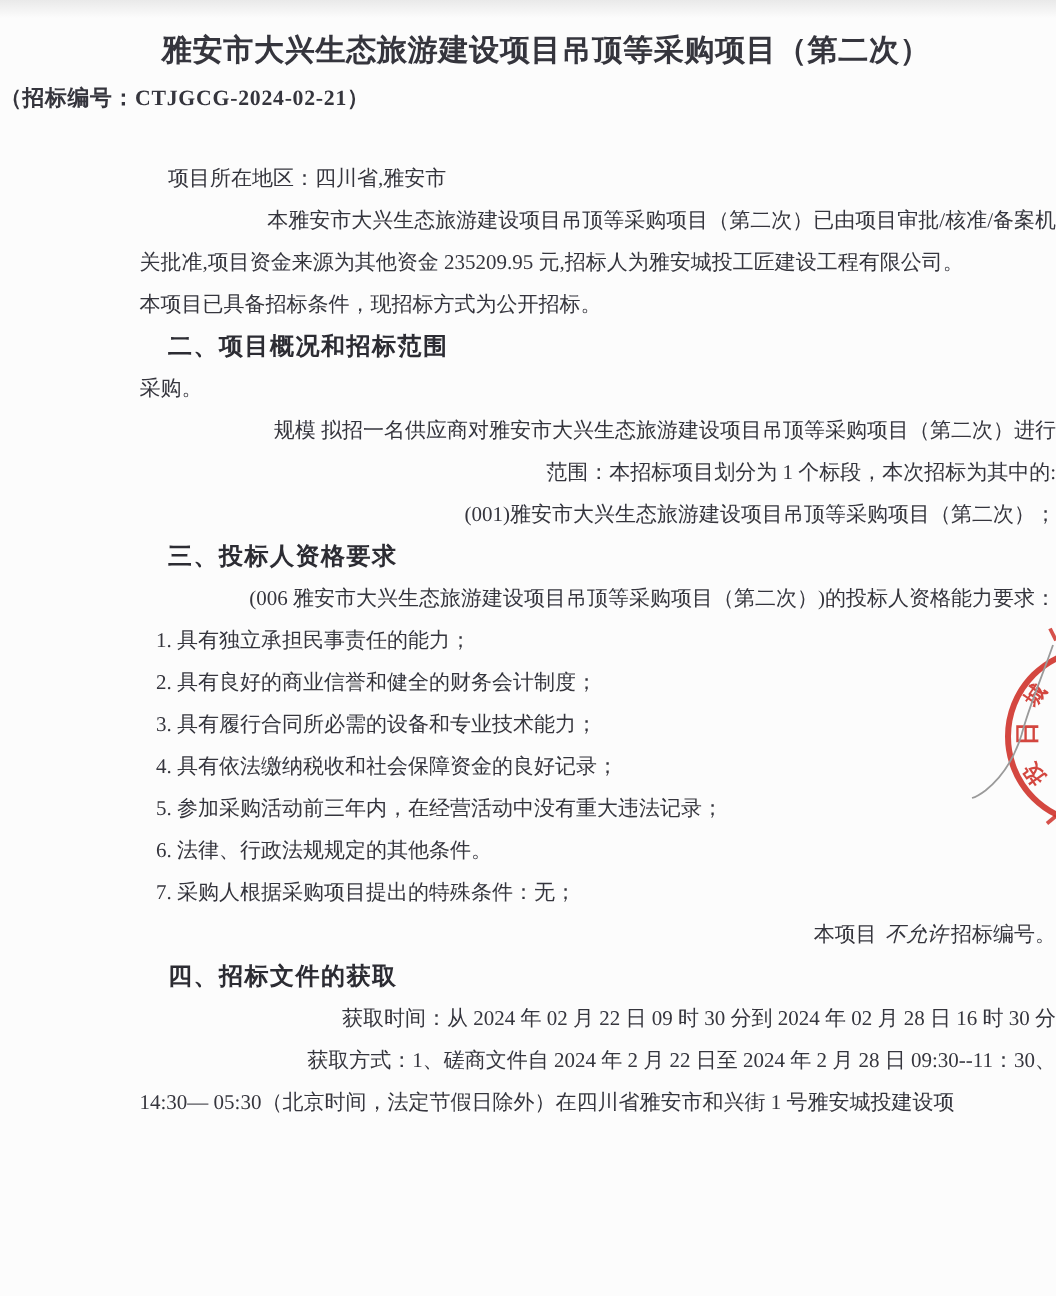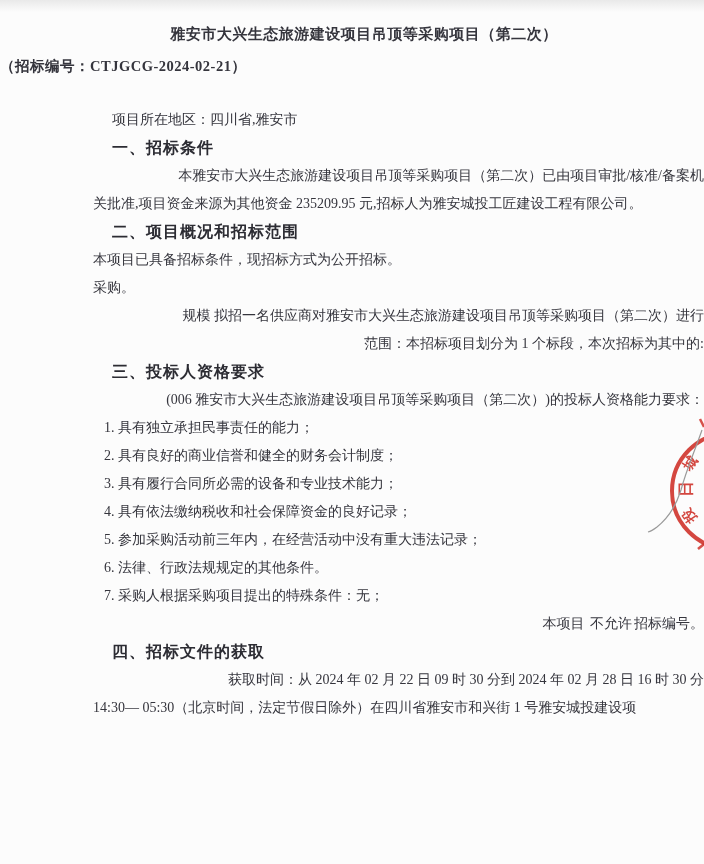--- a/index.html
+++ b/index.html
@@ -8,42 +8,42 @@
     width:704px;height:864px;
     background:#fcfcfc;
     overflow:hidden;
     font-family:"Liberation Serif","DejaVu Serif",serif;
     color:#35353d;
   }
   .scan-top{position:absolute;top:0;left:0;right:0;height:12px;
     background:linear-gradient(#e9e9e9,#fcfcfc);}
   .title{
     position:absolute;top:20px;left:0;right:0;
-    text-align:center;font-size:15px;font-weight:bold;
+    text-align:center;font-size:20px;font-weight:bold;
     letter-spacing:0.5px;line-height:28px;white-space:nowrap;margin-left:24px;
   }
   .subtitle{
     position:absolute;top:52px;left:0;right:0;
     font-size:14.5px;font-weight:bold;
     letter-spacing:0.5px;line-height:28px;white-space:nowrap;
   }
   .doc-body{
     position:absolute;left:93px;top:106px;right:0;
     font-size:14px;
   }
   .ln{height:28px;line-height:28px;white-space:nowrap;}
   .in-h{padding-left:19px;}
   .in-p{padding-left:42px;text-align:right;}
   .in-i{padding-left:11px;}
   .hd{
     font-weight:bold;font-size:16px;color:#2c2c33;
     font-family:"Liberation Sans","DejaVu Sans",sans-serif;
     letter-spacing:1px;
   }
-  .em{padding:0 2px;margin-top:12px;}
+  .em{font-style:italic;padding:0 2px;margin-top:12px;}
   
   .seal-circle{
     position:absolute;left:670px;top:431px;width:112px;height:112px;
     border:4px solid #cf332b;border-radius:50%;
     opacity:0.9;
   }
   .seal-char{
     position:absolute;color:#cf332b;font-weight:bold;
     font-size:14px;line-height:14px;opacity:0.9;
     font-family:"Liberation Sans","DejaVu Sans",sans-serif;
@@ -58,43 +58,44 @@
 
 <div class="page">
   <div class="scan-top"></div>
 
   <div class="title">雅安市大兴生态旅游建设项目吊顶等采购项目（第二次）</div>
   <div class="subtitle">（招标编号：CTJGCG-2024-02-21）</div>
 
   <div class="doc-body">
     <div class="ln in-h">项目所在地区：四川省,雅安市</div>
 
-    <div class="ln in-h hd">一、招标条件</div>
     <div class="ln in-p">本雅安市大兴生态旅游建设项目吊顶等采购项目（第二次）已由项目审批/核准/备案机</div>
     <div class="ln">关批准,项目资金来源为其他资金 235209.95 元,招标人为雅安城投工匠建设工程有限公司。</div>
+    <div class="ln">本项目已具备招标条件，现招标方式为公开招标。</div>
+
     <div class="ln in-h hd">二、项目概况和招标范围</div>
-
-    <div class="ln">本项目已具备招标条件，现招标方式为公开招标。</div>
     <div class="ln">采购。</div>
     <div class="ln in-p">规模 拟招一名供应商对雅安市大兴生态旅游建设项目吊顶等采购项目（第二次）进行</div>
     <div class="ln in-p">范围：本招标项目划分为 1 个标段，本次招标为其中的:</div>
+    <div class="ln in-p">(001)雅安市大兴生态旅游建设项目吊顶等采购项目（第二次）；</div>
 
     <div class="ln in-h hd">三、投标人资格要求</div>
     <div class="ln in-p">(006 雅安市大兴生态旅游建设项目吊顶等采购项目（第二次）)的投标人资格能力要求：</div>
     <div class="ln in-i">1. 具有独立承担民事责任的能力；</div>
     <div class="ln in-i">2. 具有良好的商业信誉和健全的财务会计制度；</div>
     <div class="ln in-i">3. 具有履行合同所必需的设备和专业技术能力；</div>
     <div class="ln in-i">4. 具有依法缴纳税收和社会保障资金的良好记录；</div>
     <div class="ln in-i">5. 参加采购活动前三年内，在经营活动中没有重大违法记录；</div>
     <div class="ln in-i">6. 法律、行政法规规定的其他条件。</div>
     <div class="ln in-i">7. 采购人根据采购项目提出的特殊条件：无；</div>
     <div class="ln in-p"><span>本项目 </span><span class="em">不允许</span><span>招标编号。</span></div>
 
     <div class="ln in-h hd">四、招标文件的获取</div>
     <div class="ln in-p">获取时间：从 2024 年 02 月 22 日  09 时 30 分到 2024 年 02 月 28 日  16 时 30 分</div>
+    <div class="ln in-p">获取方式：1、磋商文件自 2024 年 2 月  22 日至 2024 年 2 月 28  日 09:30--11：30、</div>
     <div class="ln">14:30—  05:30（北京时间，法定节假日除外）在四川省雅安市和兴街 1 号雅安城投建设项</div>
   </div>
 
   <div class="seal-circle"></div>
   <span class="seal-char c0">城</span>
   <span class="seal-char c1">日</span>
   <span class="seal-char c2">投</span>
 
   <svg class="overlay-svg" width="704" height="864" viewBox="0 0 704 864">
     <path d="M702,430 C694,453 686,471 681,490 C676,506 667,519 657,527 C653,530 650,531.5 648,532" stroke="#9a9a9a" stroke-width="1.2" fill="none"></path>

